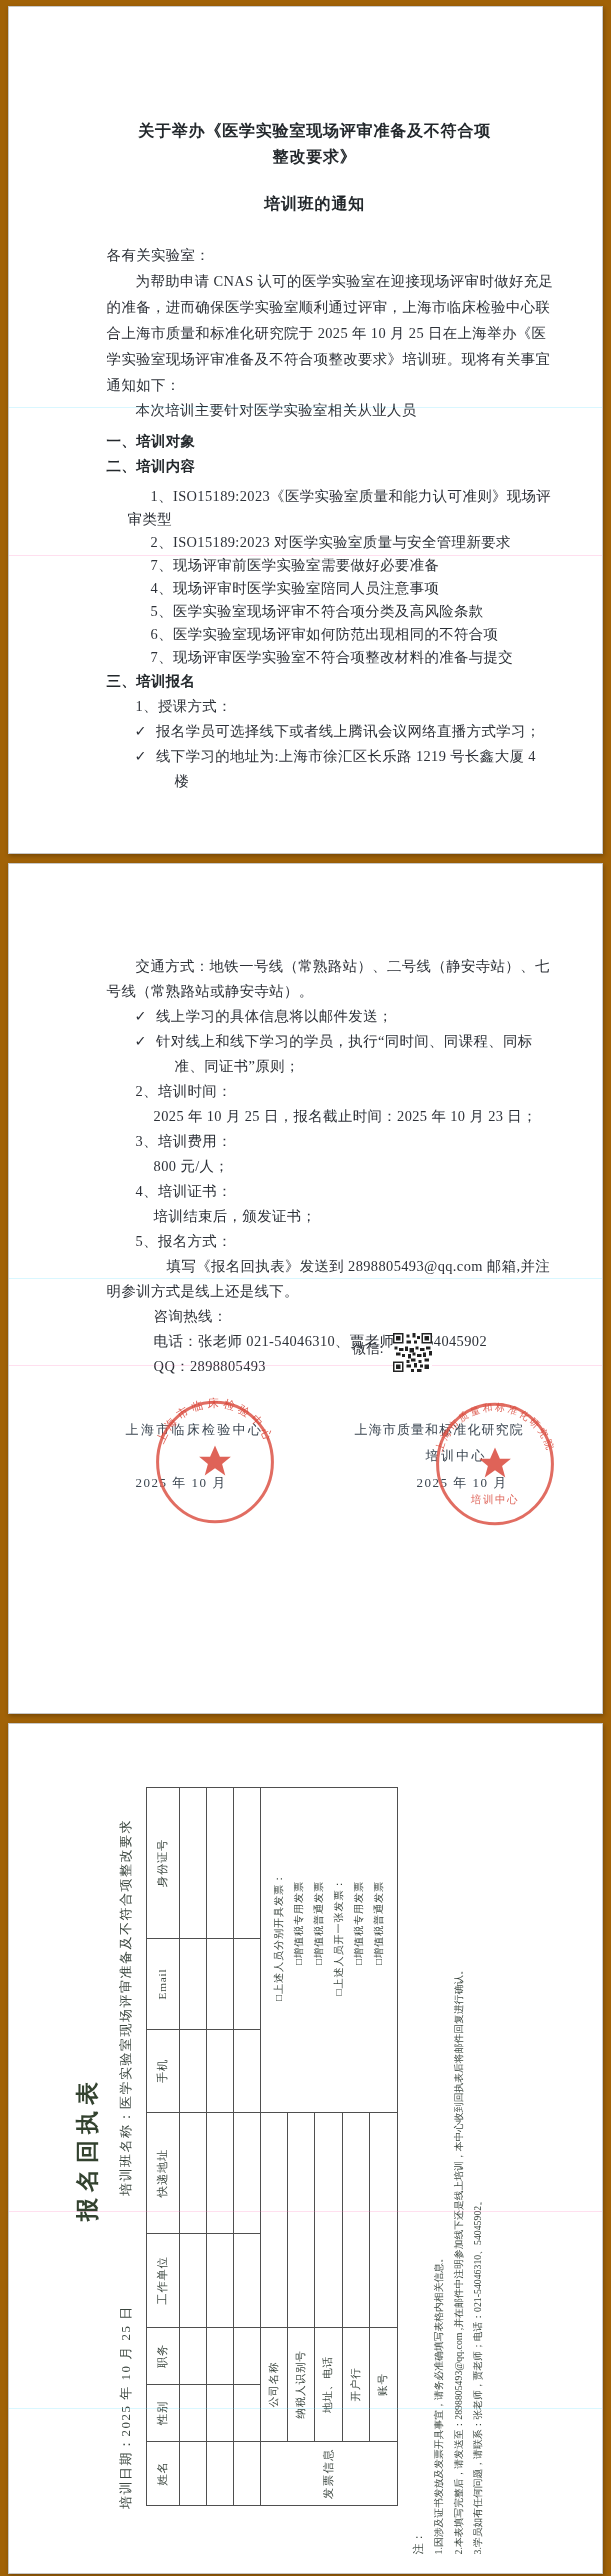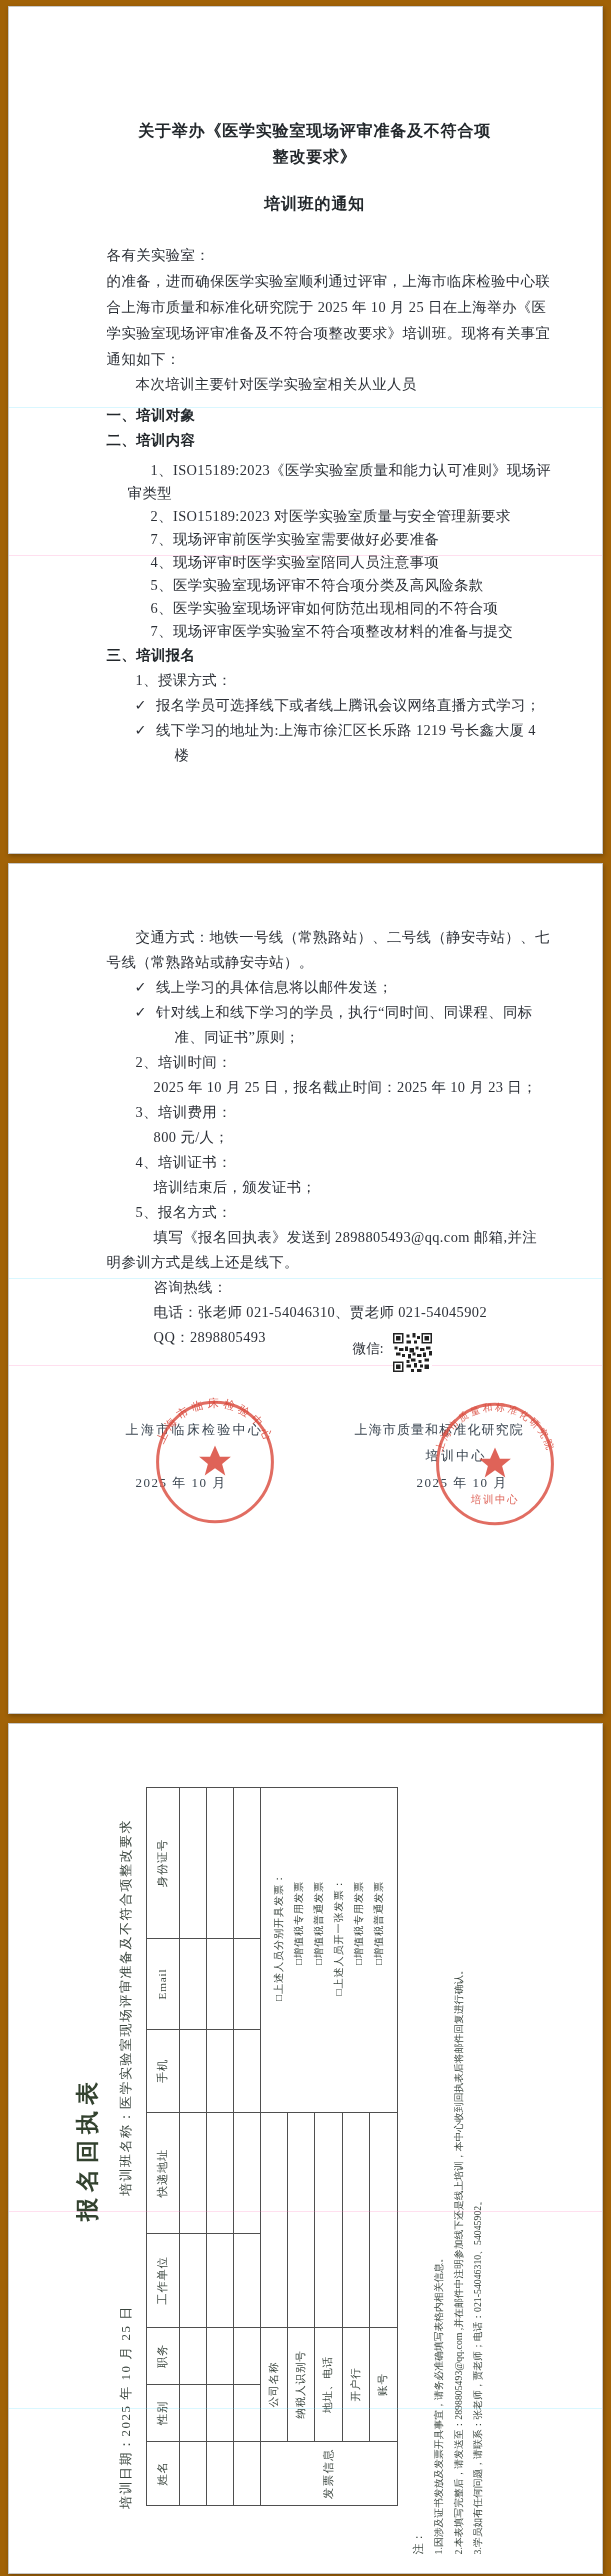--- a/index.html
+++ b/index.html
@@ -15,21 +15,21 @@
       letter-spacing:0.4px;white-space:nowrap;}
   .intro .ln{line-height:26px;}
   .doc-title{text-align:center;font:bold 16px/26px "Liberation Sans","DejaVu Sans",sans-serif;
       letter-spacing:0.8px;color:#23282c;white-space:nowrap;}
   .head{font-family:"Liberation Sans","DejaVu Sans",sans-serif;font-weight:bold;color:#23282c;}
   .ind{margin-left:29px;}
   .item{margin-left:44px;line-height:23px;}
   .itemw{margin-left:21px;line-height:23px;}
   .chk{margin-left:28px;}
   .ck{display:inline-block;margin-right:9px;color:#2c3037;}
-  .mt147{margin-top:111px}.mt28{margin-top:21px}.mt34{margin-top:26px}.mt8{margin-top:6px}.mt137{margin-top:61px}
+  .mt147{margin-top:111px}.mt28{margin-top:21px}.mt34{margin-top:26px}.mt8{margin-top:6px}.mt137{margin-top:90px}
   .scan{position:absolute;left:0;right:0;height:0.8px;pointer-events:none;}
   .scan.c{background:rgba(80,220,255,.22);}
   .scan.m{background:rgba(255,110,180,.22);}
   
   .org{position:absolute;font:13px/18px "Liberation Serif","DejaVu Serif",serif;
        color:#3a4550;letter-spacing:2.3px;white-space:nowrap;}
   .seal{position:absolute;pointer-events:none;}
   .qr{position:absolute;left:384px;top:469px;}
   .wx{position:absolute;left:344px;top:476px;font:13.6px/18px "Liberation Serif",serif;color:#2c3037;text-align:center;}
   
@@ -64,20 +64,21 @@
 
   <div class="page p1">
     <div class="scan c" style="top:400px"></div>
     <div class="scan m" style="top:548px"></div>
     <div class="tx">
       <div class="doc-title mt147">关于举办《医学实验室现场评审准备及不符合项</div>
       <div class="doc-title">整改要求》</div>
       <div class="doc-title mt28">培训班的通知</div>
       <div class="ln mt34">各有关实验室：</div>
       <div class="intro">
+        <div class="ln ind">为帮助申请 CNAS 认可的医学实验室在迎接现场评审时做好充足</div>
         <div class="ln">的准备，进而确保医学实验室顺利通过评审，上海市临床检验中心联</div>
         <div class="ln">合上海市质量和标准化研究院于 2025 年 10 月 25 日在上海举办《医</div>
         <div class="ln">学实验室现场评审准备及不符合项整改要求》培训班。现将有关事宜</div>
         <div class="ln">通知如下：</div>
       </div>
       <div class="ln ind">本次培训主要针对医学实验室相关从业人员</div>
       <div class="ln head mt8">一、培训对象</div>
       <div class="ln head">二、培训内容</div>
       <div class="ln item mt8">1、ISO15189:2023《医学实验室质量和能力认可准则》现场评</div>
       <div class="ln itemw">审类型</div>
@@ -104,21 +105,21 @@
       <div class="ln chk"><span class="ck">✓</span><span>线上学习的具体信息将以邮件发送；</span></div>
       <div class="ln chk"><span class="ck">✓</span><span>针对线上和线下学习的学员，执行“同时间、同课程、同标</span></div>
       <div class="ln" style="margin-left:68px">准、同证书”原则；</div>
       <div class="ln ind">2、培训时间：</div>
       <div class="ln" style="margin-left:47px">2025 年 10 月 25 日，报名截止时间：2025 年 10 月 23 日；</div>
       <div class="ln ind">3、培训费用：</div>
       <div class="ln" style="margin-left:47px">800 元/人；</div>
       <div class="ln ind">4、培训证书：</div>
       <div class="ln" style="margin-left:47px">培训结束后，颁发证书；</div>
       <div class="ln ind">5、报名方式：</div>
-      <div class="ln" style="margin-left:47px">填写《报名回执表》发送到 2898805493@qq.com 邮箱,并注</div>
+      <div class="ln" style="margin-left:60px">填写《报名回执表》发送到 2898805493@qq.com 邮箱,并注</div>
       <div class="ln">明参训方式是线上还是线下。</div>
       <div class="ln" style="margin-left:47px">咨询热线：</div>
       <div class="ln" style="margin-left:47px">电话：张老师 021-54046310、贾老师 021-54045902</div>
       <div class="ln" style="margin-left:47px">QQ：2898805493</div>
     </div>
     <div class="wx">微信:</div>
     <svg class="qr" width="39" height="39" viewBox="0 0 26 26">
       <rect x="0" y="0" width="26" height="26" fill="#ffffff"></rect>
       <rect x="0" y="0" width="7" height="7" fill="#222"></rect>
         <rect x="1" y="1" width="5" height="5" fill="#fff"></rect>

